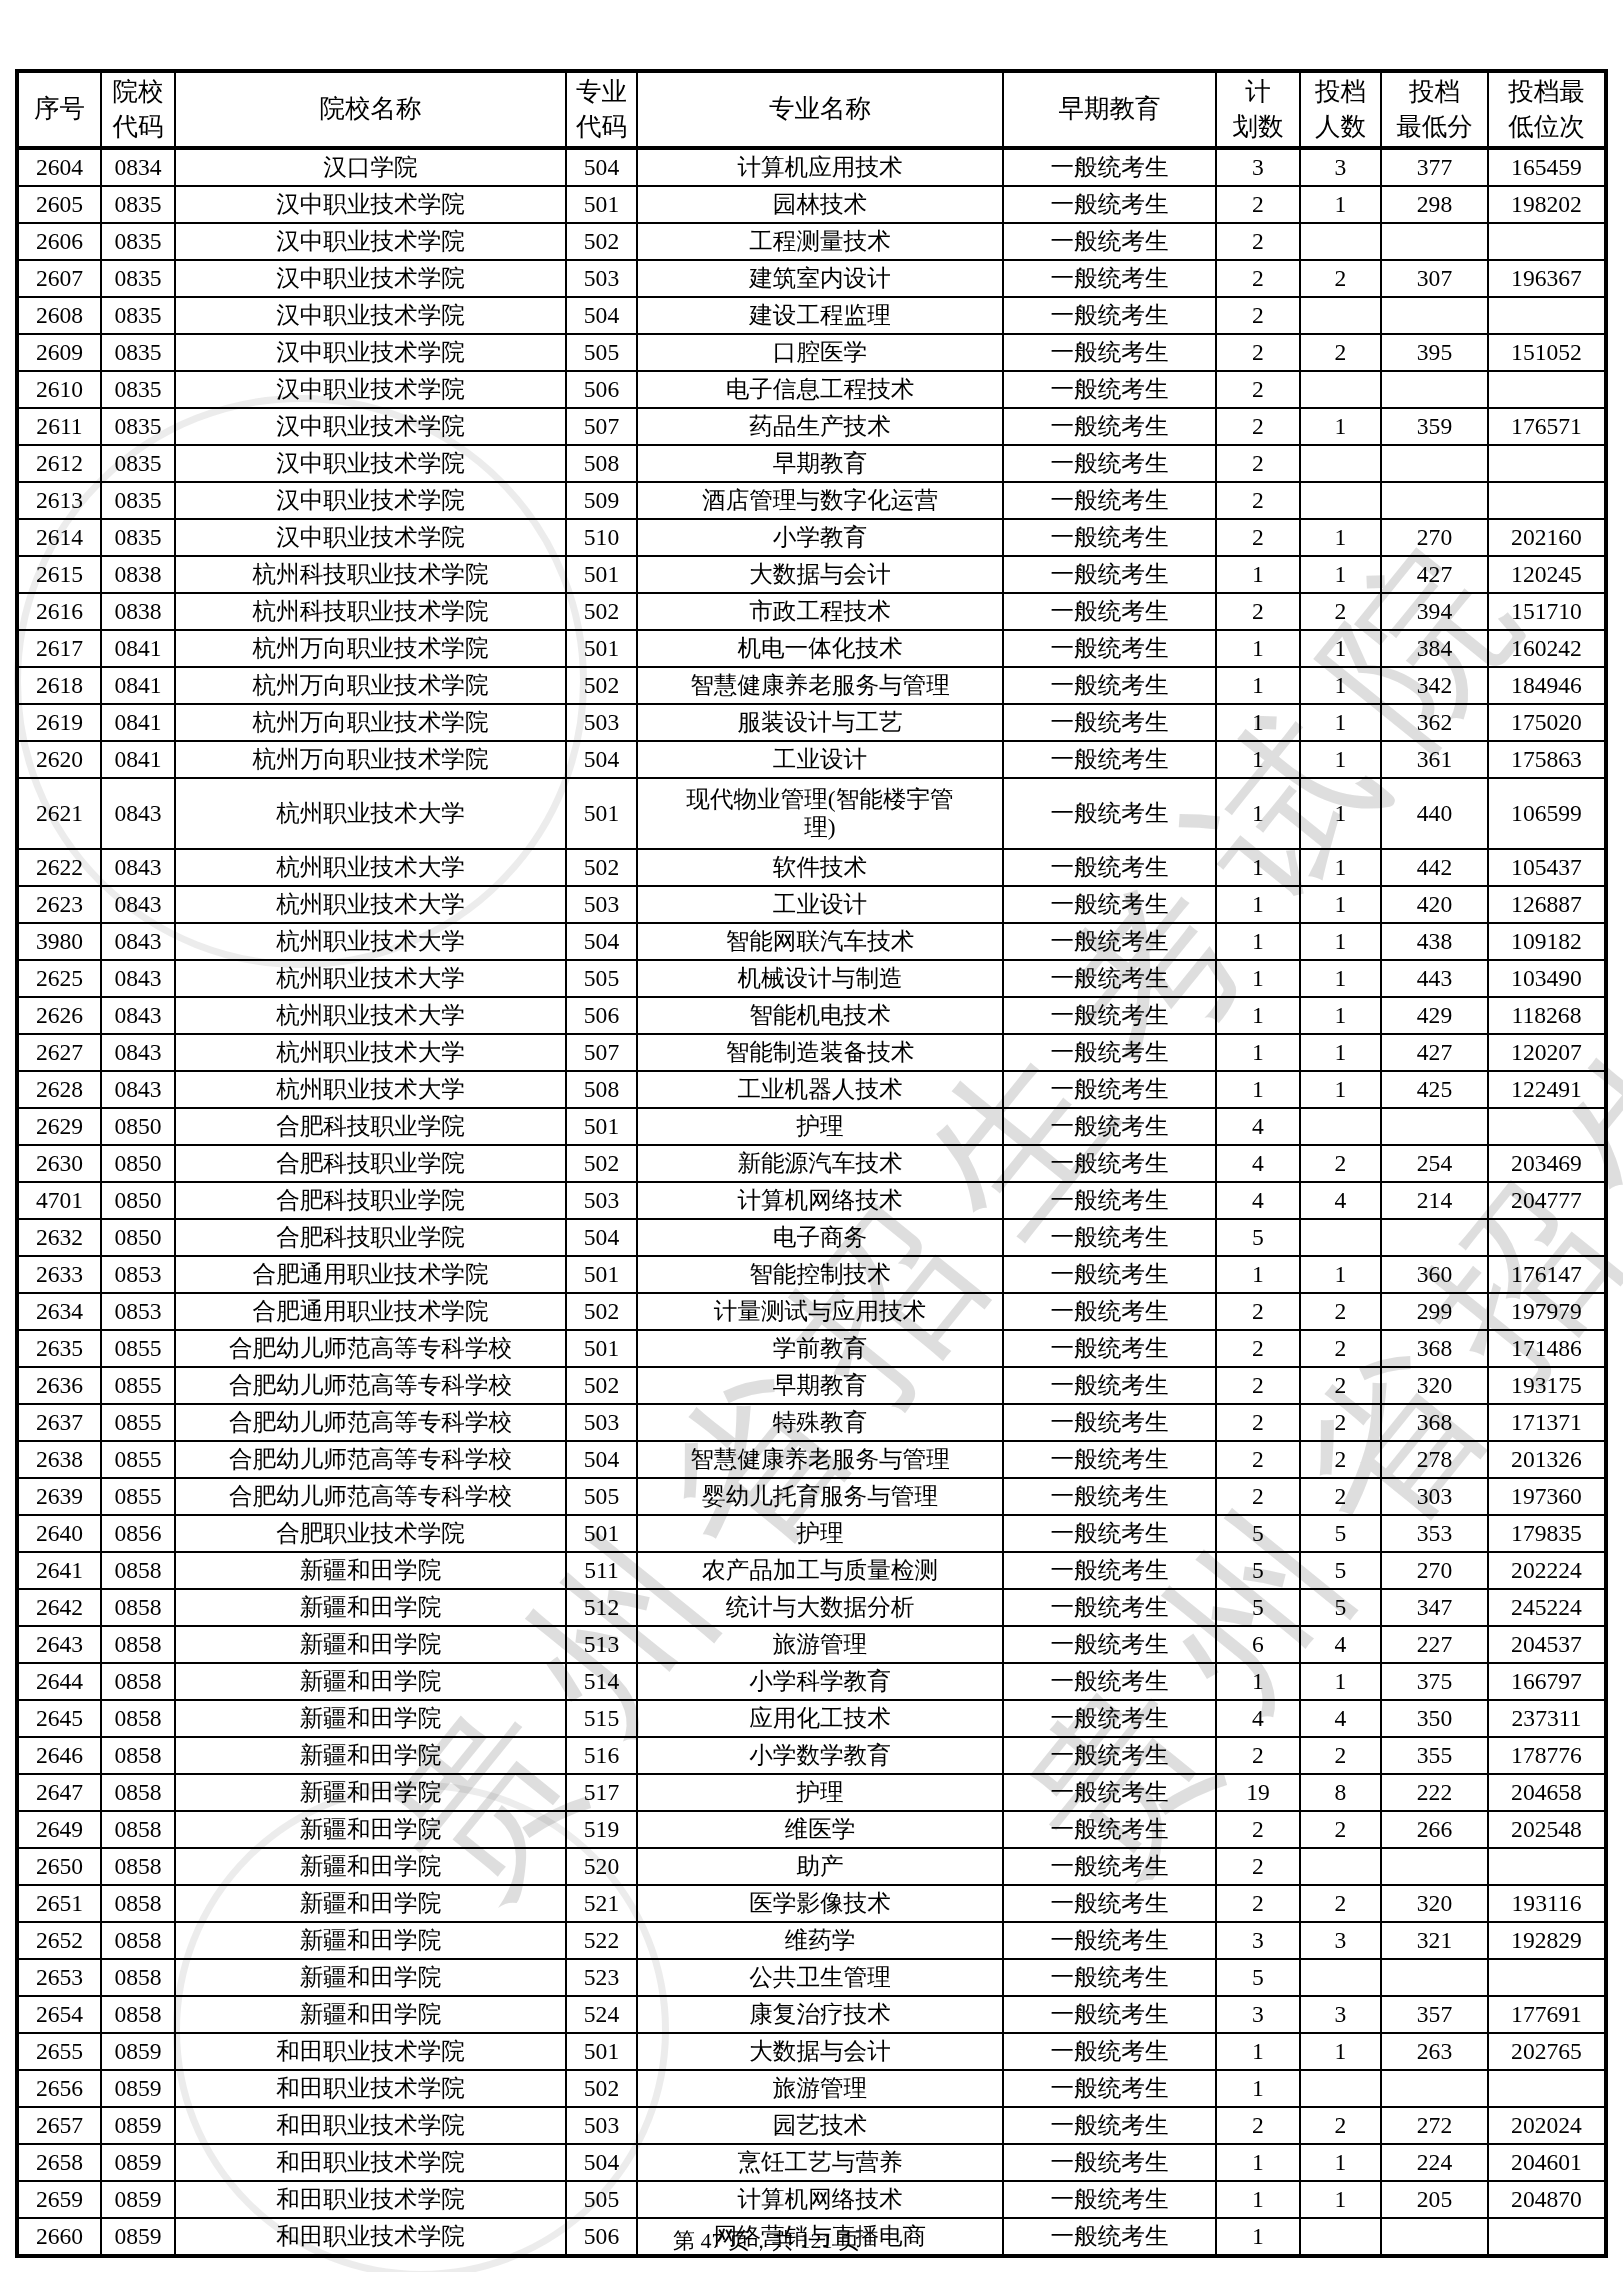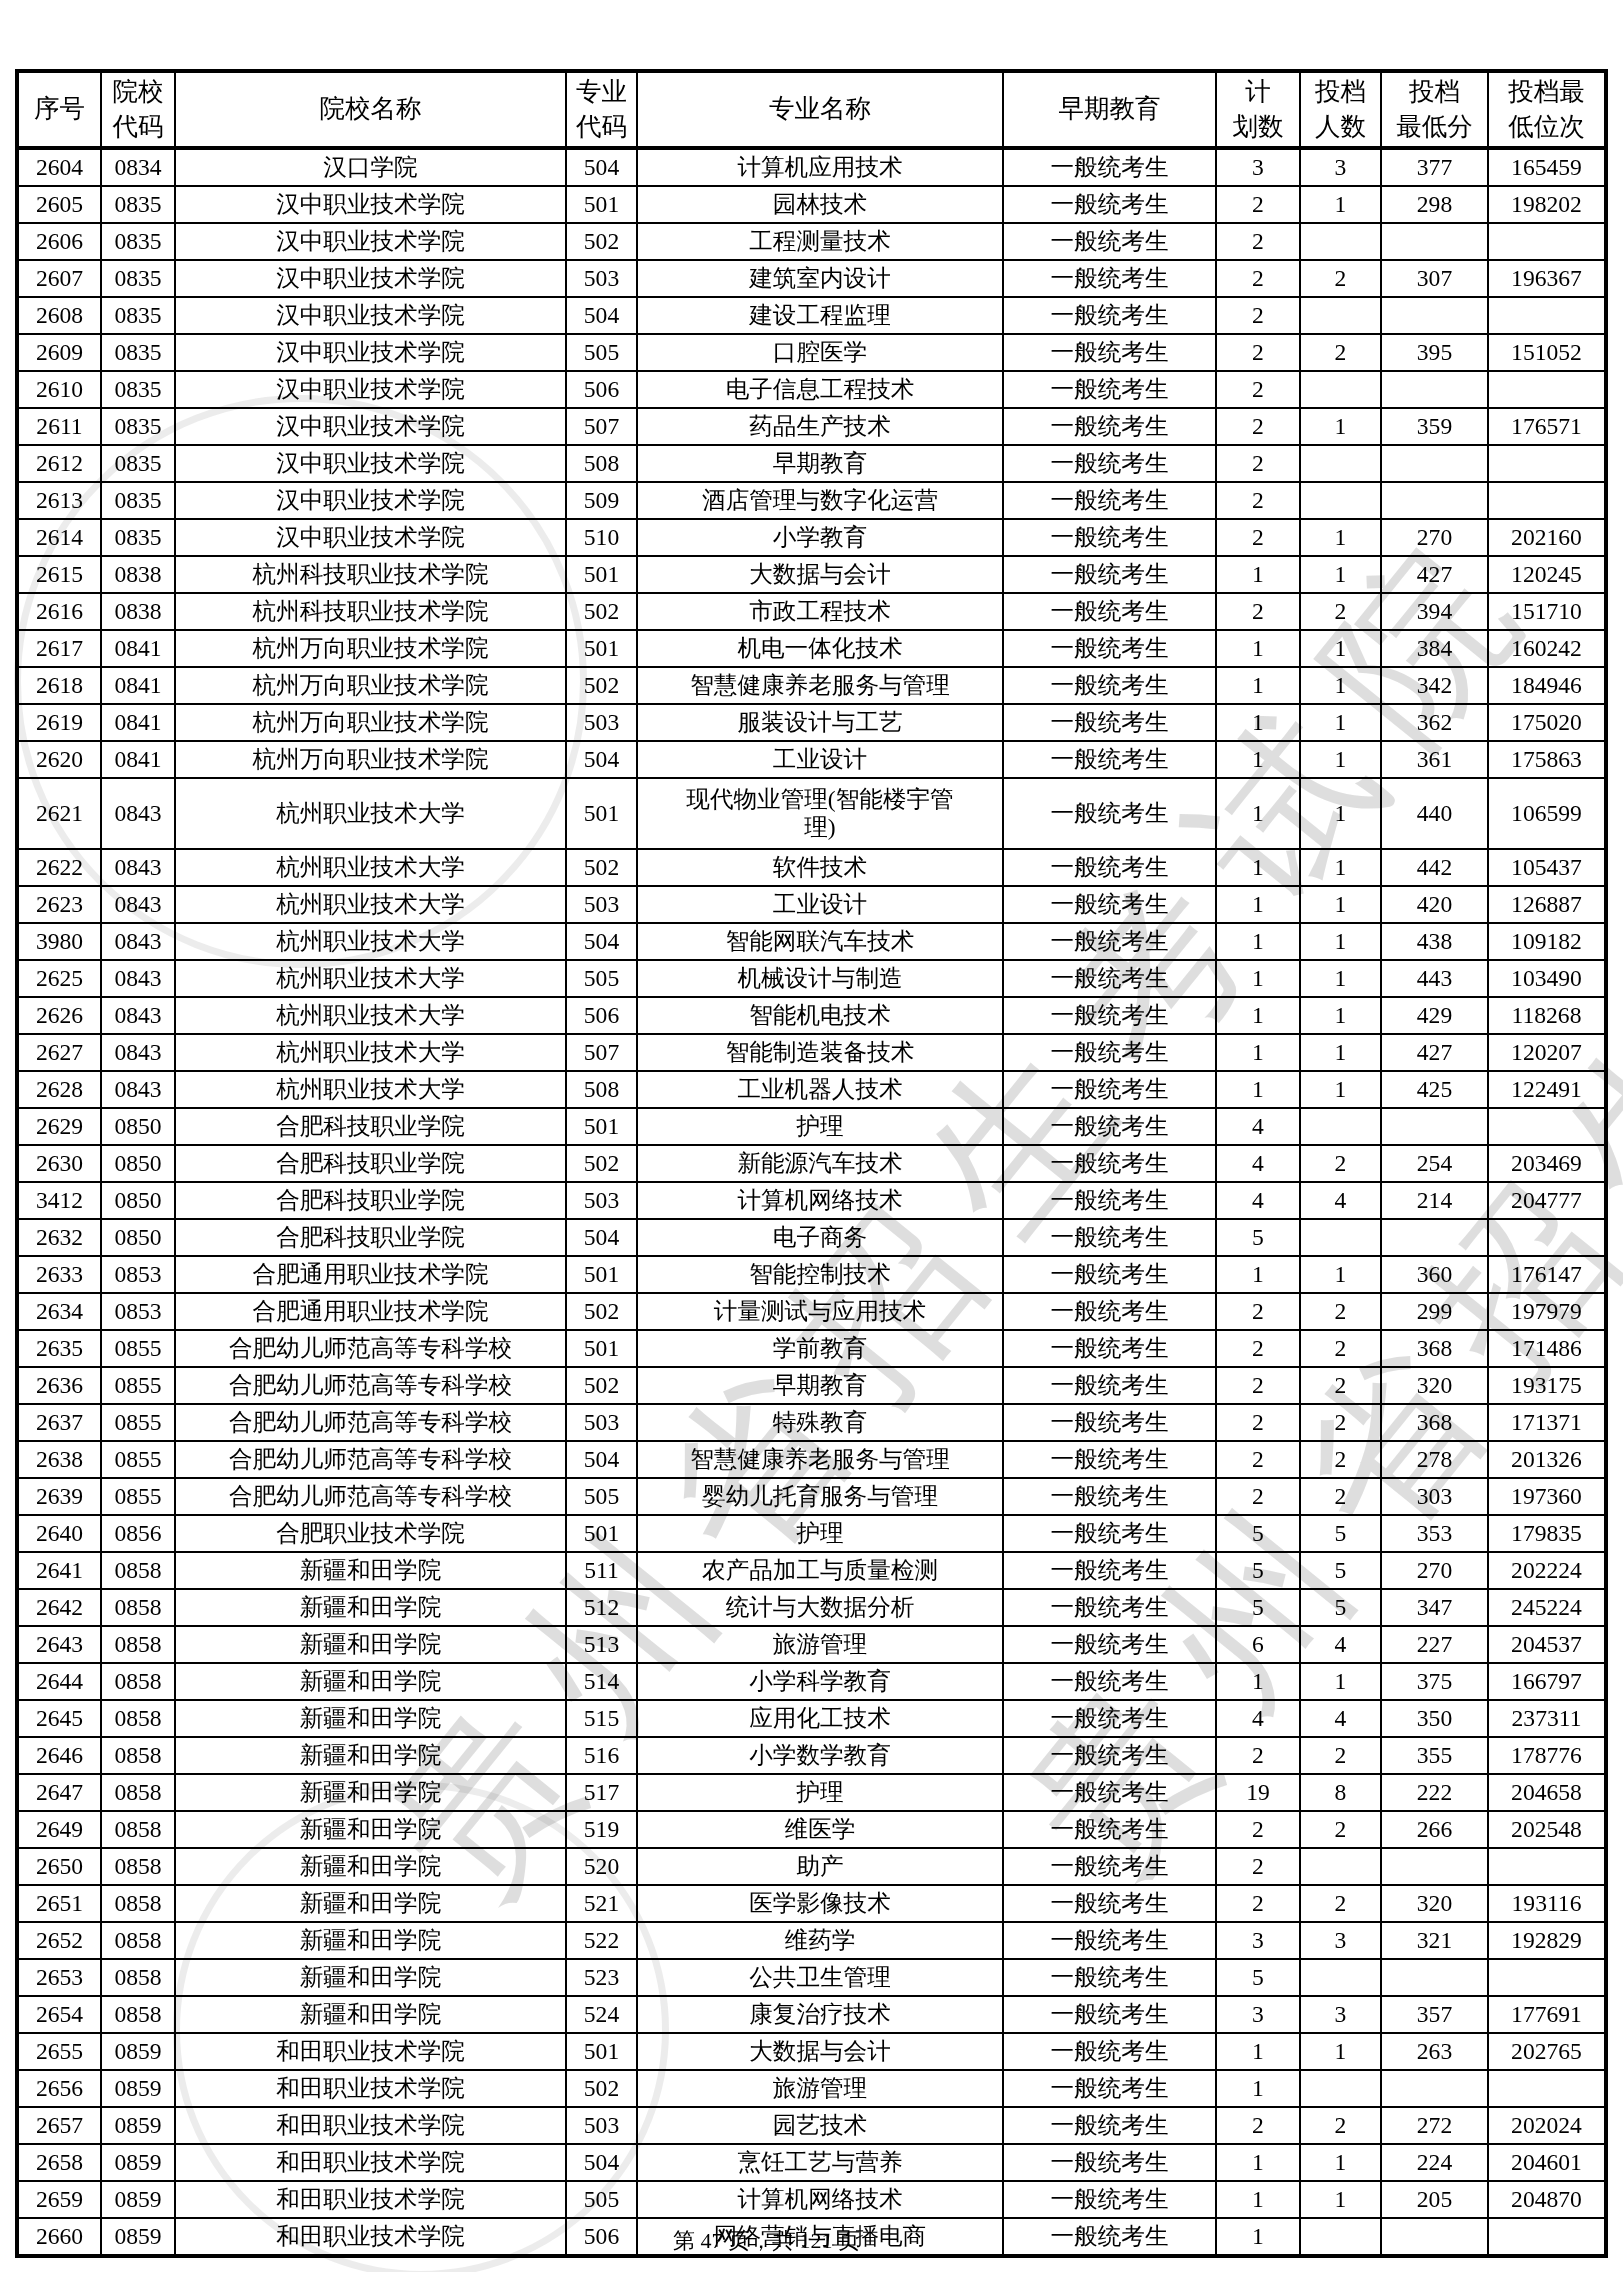--- a/index.html
+++ b/index.html
@@ -438,21 +438,21 @@
     <td>合肥科技职业学院</td>
     <td>502</td>
     <td>新能源汽车技术</td>
     <td>一般统考生</td>
     <td>4</td>
     <td>2</td>
     <td>254</td>
     <td>203469</td>
   </tr>
       <tr>
-    <td>3412</td>
+    <td>4701</td>
     <td>0850</td>
     <td>合肥科技职业学院</td>
     <td>503</td>
     <td>计算机网络技术</td>
     <td>一般统考生</td>
     <td>4</td>
     <td>4</td>
     <td>214</td>
     <td>204777</td>
   </tr>

